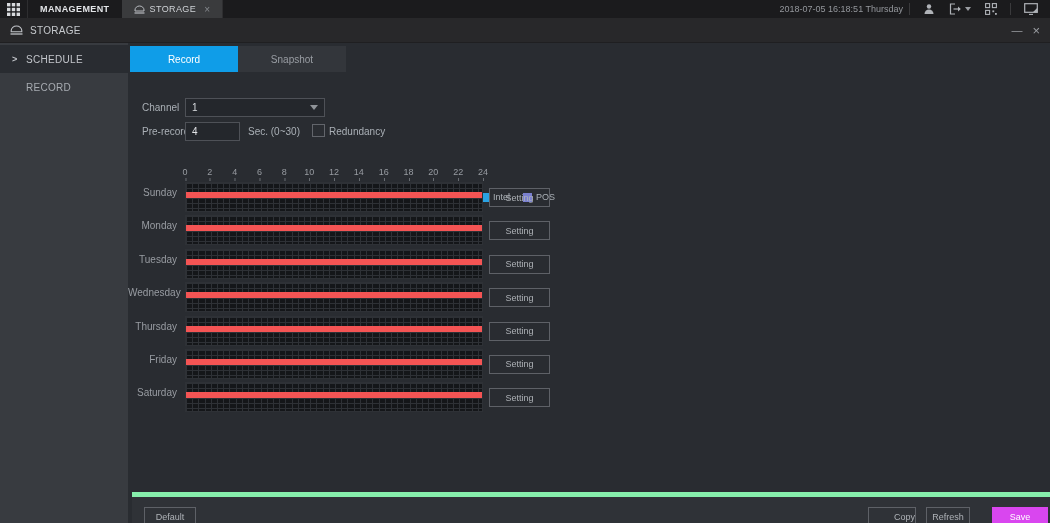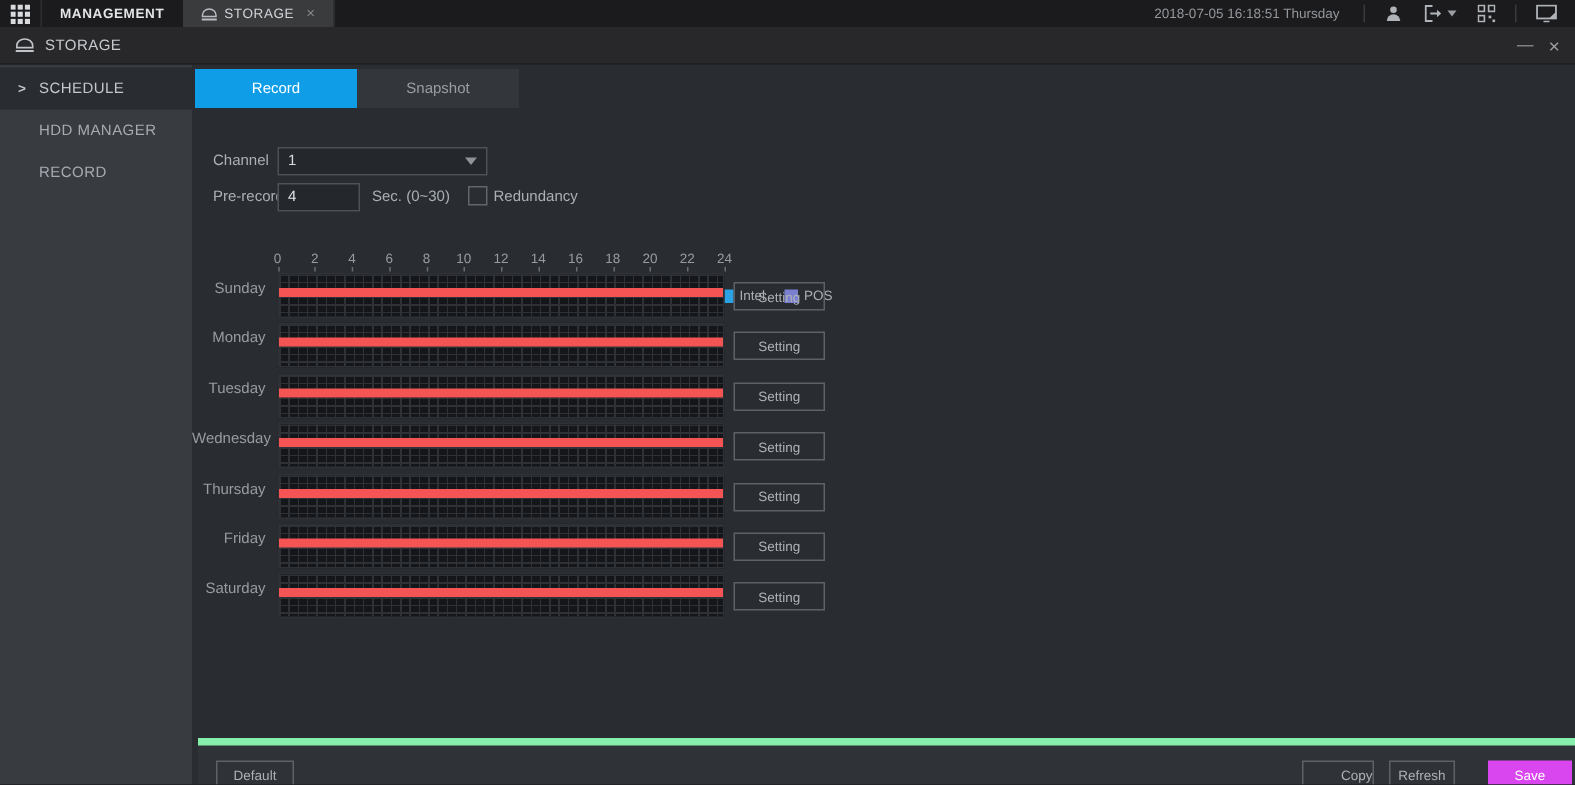--- a/index.html
+++ b/index.html
@@ -7,21 +7,21 @@
   .screen{position:relative;width:1050px;height:523px;overflow:hidden;background:#292c31;}
 
   
   .topbar{position:absolute;left:0;top:0;width:1050px;height:18px;background:#1b1b1d;display:flex;align-items:center;z-index:30;}
   .apps-btn{width:28px;height:18px;display:flex;align-items:center;justify-content:center;border-right:1px solid #2e2e30;}
   .ttab{height:18px;display:flex;align-items:center;padding:0 12px;color:#e3e5e8;font-size:9px;font-weight:bold;letter-spacing:.4px;}
   .ttab.active{background:#3a3b3d;font-weight:normal;color:#cfd2d6;border-right:1px solid #2e2e30;}
   .ttab .sticon{margin-right:5px;display:flex;}
   .tclose{margin-left:8px;color:#85888d;font-size:10px;font-weight:normal;}
   .tspacer{flex:1;}
-  .datetime{color:#94979c;font-size:9px;margin-right:10px;}
+  .datetime{color:#94979c;font-size:9px;}
   .vsep{width:1px;height:12px;background:#3a3a3c;margin:0 6px;}
   .tb-icon{display:flex;align-items:center;justify-content:center;padding:0 7px;height:18px;}
   .caret-down{width:0;height:0;border-left:3px solid transparent;border-right:3px solid transparent;border-top:4px solid #9b9ea3;margin-left:3px;}
 
   
   .titlebar{position:absolute;left:0;top:18px;width:1050px;height:25px;background:#28282a;display:flex;align-items:center;border-bottom:1px solid #1f1f21;z-index:20;}
   .titlebar .sticon{margin:0 7px 0 10px;display:flex;}
   .wtitle{color:#c6c9cd;font-size:10px;letter-spacing:.3px;}
   .wctrls{margin-left:auto;display:flex;align-items:center;gap:10px;padding-right:10px;color:#9b9ea3;font-size:11px;}
   .wctrls span{cursor:default;}
@@ -159,23 +159,20 @@
       <span style="font-size:13px;">×</span>
     </div>
   </div>
 
   <div class="sidebar" style="padding-top:2px;">
     <div class="side-item active">
       <span class="side-arrow">&gt;</span>
       <span>SCHEDULE</span>
     </div>
     <div class="side-item">
-      <span>HDD MANAGER</span>
-    </div>
-    <div class="side-item">
       <span>RECORD</span>
     </div>
   </div>
 
   <div class="main">
 
     <div class="mtab record">
       <span>Record</span>
     </div>
     <div class="mtab snapshot">

